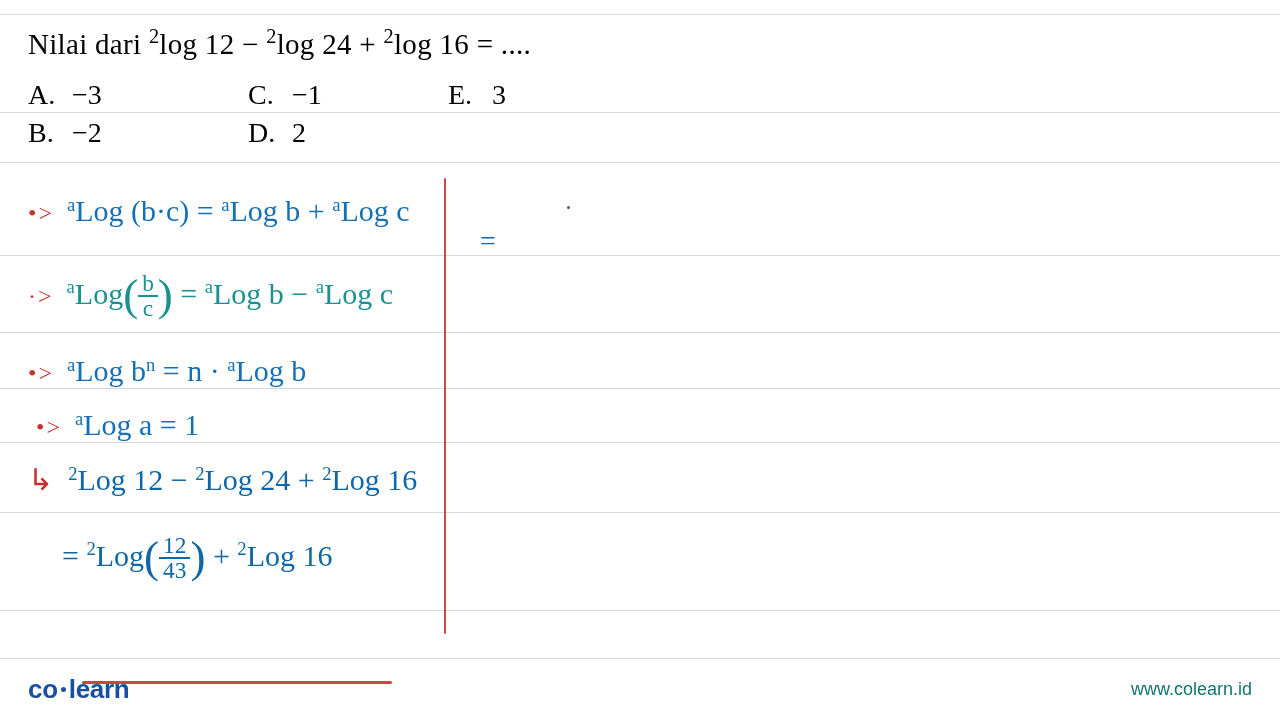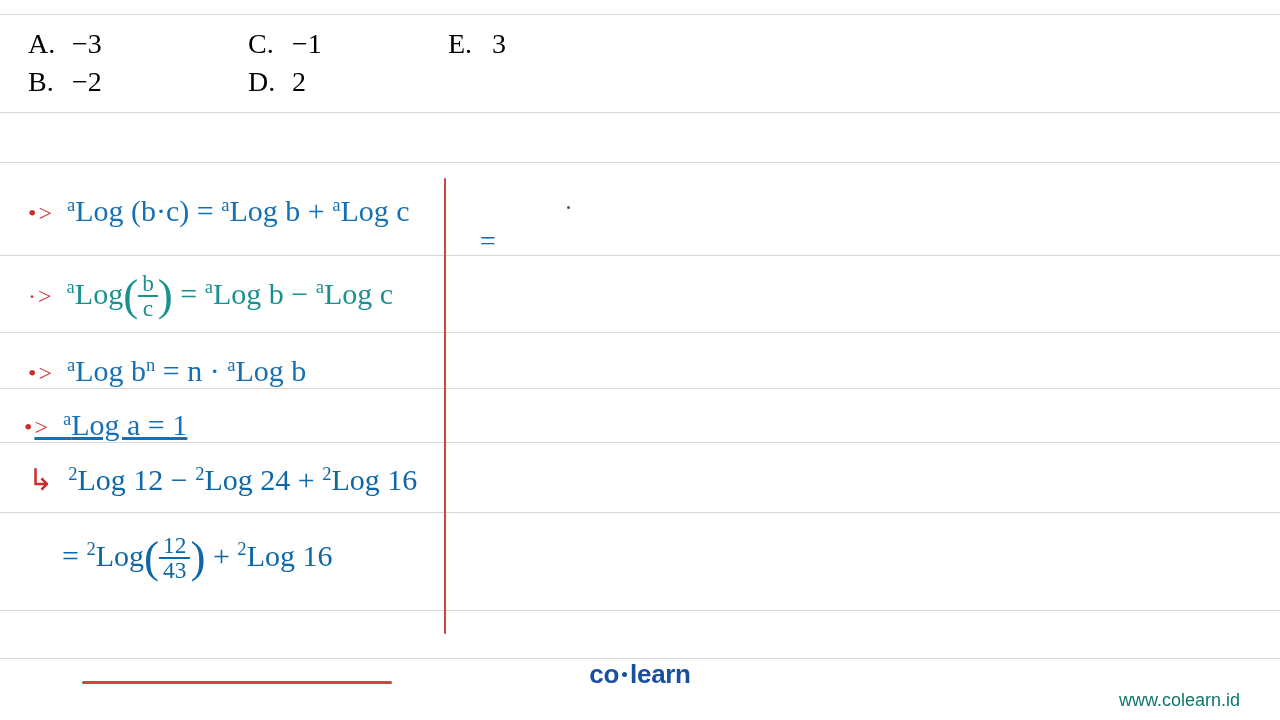--- a/index.html
+++ b/index.html
@@ -116,23 +116,22 @@
       border-radius: 50%;
       background: #555;
     }
     .footer {
       position: absolute;
       left: 0; right: 0; bottom: 0;
       height: 62px;
       border-top: 1px solid #d8d8d8;
       display: flex;
       align-items: center;
-      padding: 0 40px;
+      padding: 0 28px;
       font-family: Arial, sans-serif;
-      flex-direction: column;
     }
     .logo {
       font-size: 26px;
       font-weight: 700;
       color: #1a4ea1;
       letter-spacing: -0.3px;
     }
     .logo .dot { color: #1a4ea1; margin: 0 3px; display:inline-block; width:5px; height:5px; background:#1a4ea1; border-radius:50%; vertical-align: middle; position: relative; top:-2px;}
     .footer-right {
       margin-left: auto;
@@ -160,20 +159,23 @@
   <div class="line" style="top:162px"></div>
   <div class="line" style="top:255px"></div>
   <div class="line" style="top:332px"></div>
   <div class="line" style="top:388px"></div>
   <div class="line" style="top:442px"></div>
   <div class="line" style="top:512px"></div>
   <div class="line" style="top:610px"></div>
 </div>
 
 <div class="content">
+  <div class="question">
+    Nilai dari <sup>2</sup>log 12 − <sup>2</sup>log 24 + <sup>2</sup>log 16 = ....
+  </div>
   <div class="options">
     <div class="opt-col col-a">
       <div class="opt-row">
           <span class="opt-label">A.</span>
           <span>−3</span>
         </div>
       <div class="opt-row">
           <span class="opt-label">B.</span>
           <span>−2</span>
         </div>
@@ -209,21 +211,21 @@
   <div class="hw-line hw-blue" style="top:174px; left:8px;">
     <span class="bullet-dot">•</span><span class="arrow-sm hw-red-text">&gt;</span>
     &nbsp;<span class="hw-sup">a</span>Log b<span class="hw-sup">n</span> = n · <span class="hw-sup">a</span>Log b
   </div>
 
   <div class="hw-line hw-teal" style="top:92px; left:8px;">
     <span class="bullet-dot">·</span><span class="arrow-sm hw-red-text">&gt;</span>
     &nbsp;<span class="hw-sup">a</span>Log<span class="paren-tall">(</span><span class="frac"><span class="num">b</span><span class="den">c</span></span><span class="paren-tall">)</span> = <span class="hw-sup">a</span>Log b − <span class="hw-sup">a</span>Log c
   </div>
 
-  <div class="hw-line hw-blue" style="top:228px; left:4px;text-decoration:underline;">
+  <div class="hw-line hw-blue" style="top:228px; left:16px;">
     <span class="bullet-dot">•</span><span class="arrow-sm hw-red-text">&gt;</span>
     &nbsp;<span class="hw-sup">a</span>Log a = 1
   </div>
 
   <div class="hw-line hw-blue2" style="top:282px; left:8px;">
     <span class="hw-red-text">↳</span>
     &nbsp;<span class="hw-sup">2</span>Log 12 − <span class="hw-sup">2</span>Log 24 + <span class="hw-sup">2</span>Log 16
   </div>
   <div class="red-underline" style="top:501px; left:62px; width:310px;"></div>
 

